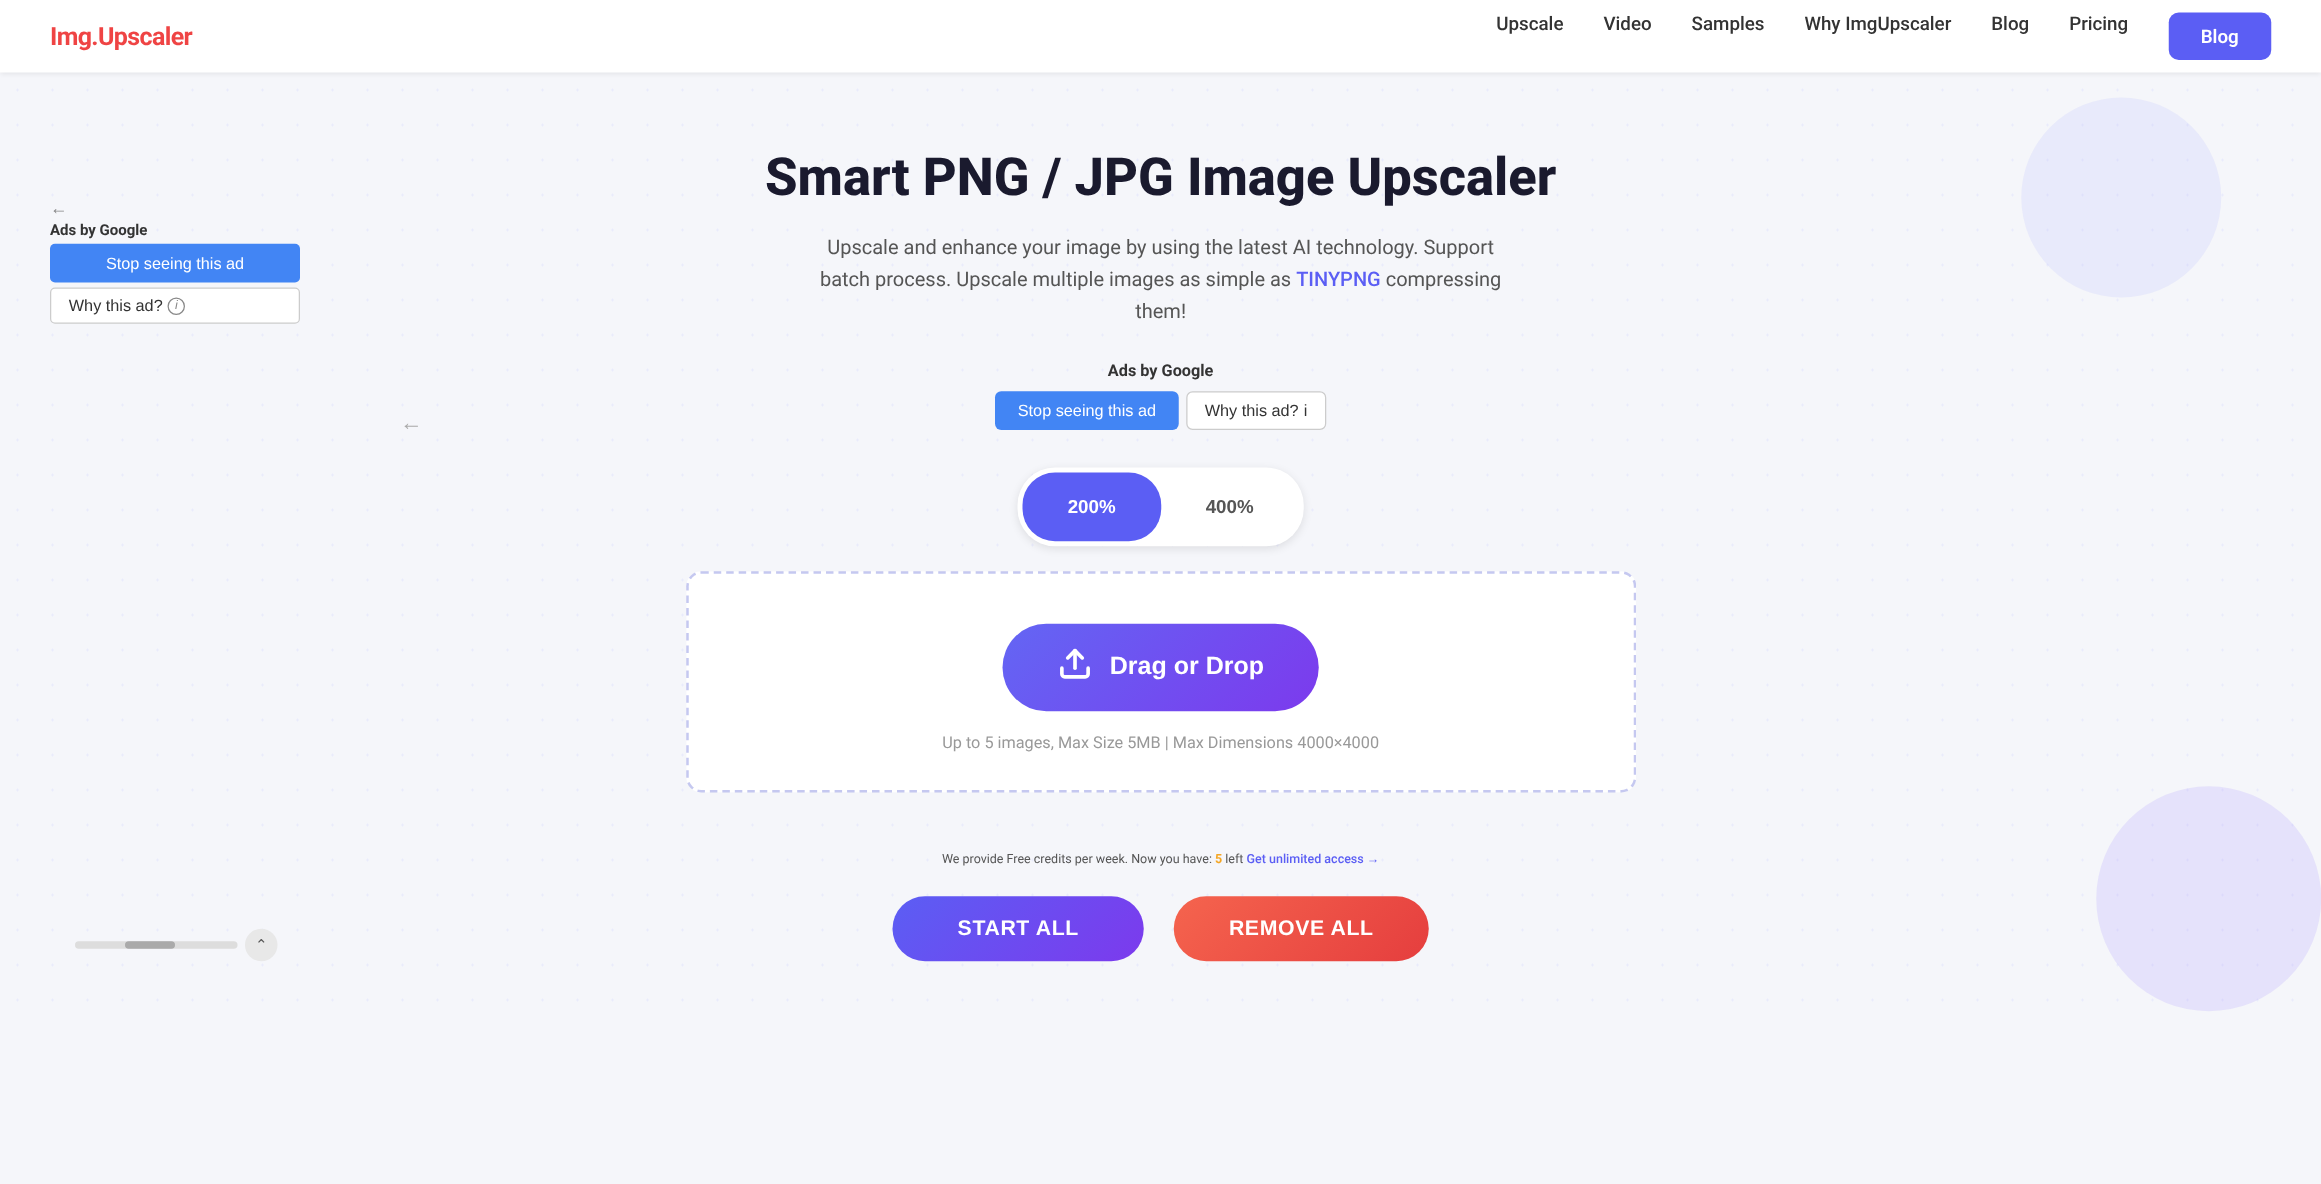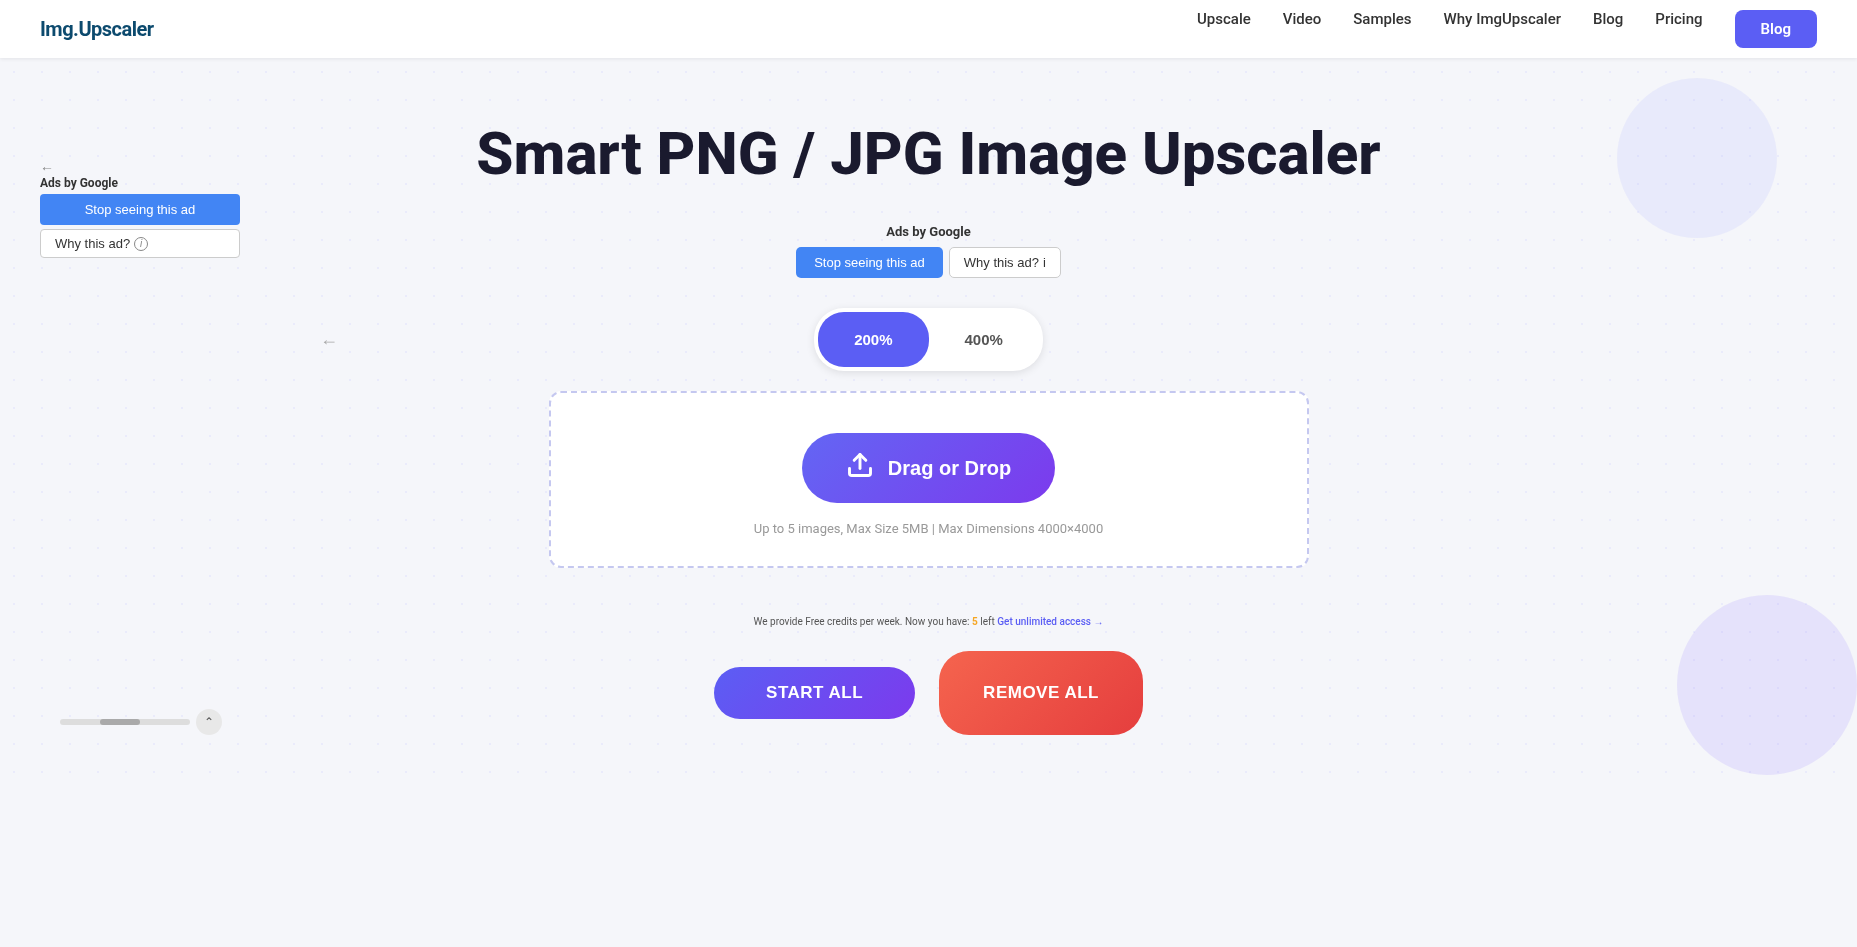--- a/index.html
+++ b/index.html
@@ -18,21 +18,21 @@
       padding: 0 40px;
       height: 58px;
       background: #fff;
       box-shadow: 0 1px 4px rgba(0,0,0,0.08);
       position: relative;
       z-index: 100;
     }
     .navbar-logo {
       font-size: 20px;
       font-weight: 700;
-      color: #0c4a6e;
+      color: #ef4444;
       letter-spacing: -0.5px;
     }
     .navbar-links {
       display: flex;
       align-items: flex-start;
       gap: 32px;
     }
     .navbar-links a {
       text-decoration: none;
       color: #333;
@@ -81,25 +81,25 @@
     .bg-dot-pattern {
       position: absolute;
       top: 0; left: 0; right: 0; bottom: 0;
       background-image: radial-gradient(circle, #c8caff 1px, transparent 1px);
       background-size: 28px 28px;
       opacity: 0.25;
       pointer-events: none;
     }
 
     h1.hero-title {
-      font-size: 60px;
+      font-size: 42px;
       font-weight: 800;
       color: #1a1a2e;
       text-align: center;
-      margin-bottom: 35px;
+      margin-bottom: 18px;
       position: relative;
       z-index: 1;
     }
 
     .hero-subtitle {
       font-size: 16px;
       color: #555;
       text-align: center;
       max-width: 560px;
       line-height: 1.6;
@@ -336,21 +336,21 @@
       font-size: 17px;
       font-weight: 700;
       cursor: pointer;
       letter-spacing: 0.5px;
     }
     .remove-all-btn {
       background: linear-gradient(135deg, #f5644e, #e53e3e);
       color: #fff;
       border: none;
       border-radius: 30px;
-      padding: 32px 44px;
+      padding: 16px 44px;
       font-size: 17px;
       font-weight: 700;
       cursor: pointer;
       letter-spacing: 0.5px;
     }
 
     
     .bottom-left-widget {
       position: absolute;
       bottom: 40px;
@@ -419,20 +419,23 @@
     <button class="why-this-ad-btn">
       <span>Why this ad?</span>
       <span class="info-icon">i</span>
     </button>
   </div>
 
   <div class="left-arrow-indicator">←</div>
 
   <h1 class="hero-title">Smart PNG / JPG Image Upscaler</h1>
 
+  <p class="hero-subtitle">
+    <span>Upscale and enhance your image by using the latest AI technology. Support batch process. Upscale multiple images as simple as </span><a href="#">TINYPNG</a><span> compressing them!</span>
+  </p>
 
   <div class="center-ad-panel">
     <div class="center-ads-label">
       <span>Ads by </span><span>Google</span>
     </div>
     <div class="center-ad-buttons">
       <button class="center-stop-btn">Stop seeing this ad</button>
       <button class="center-why-btn">
         <span>Why this ad?</span>
         <span class="info-icon">i</span>

